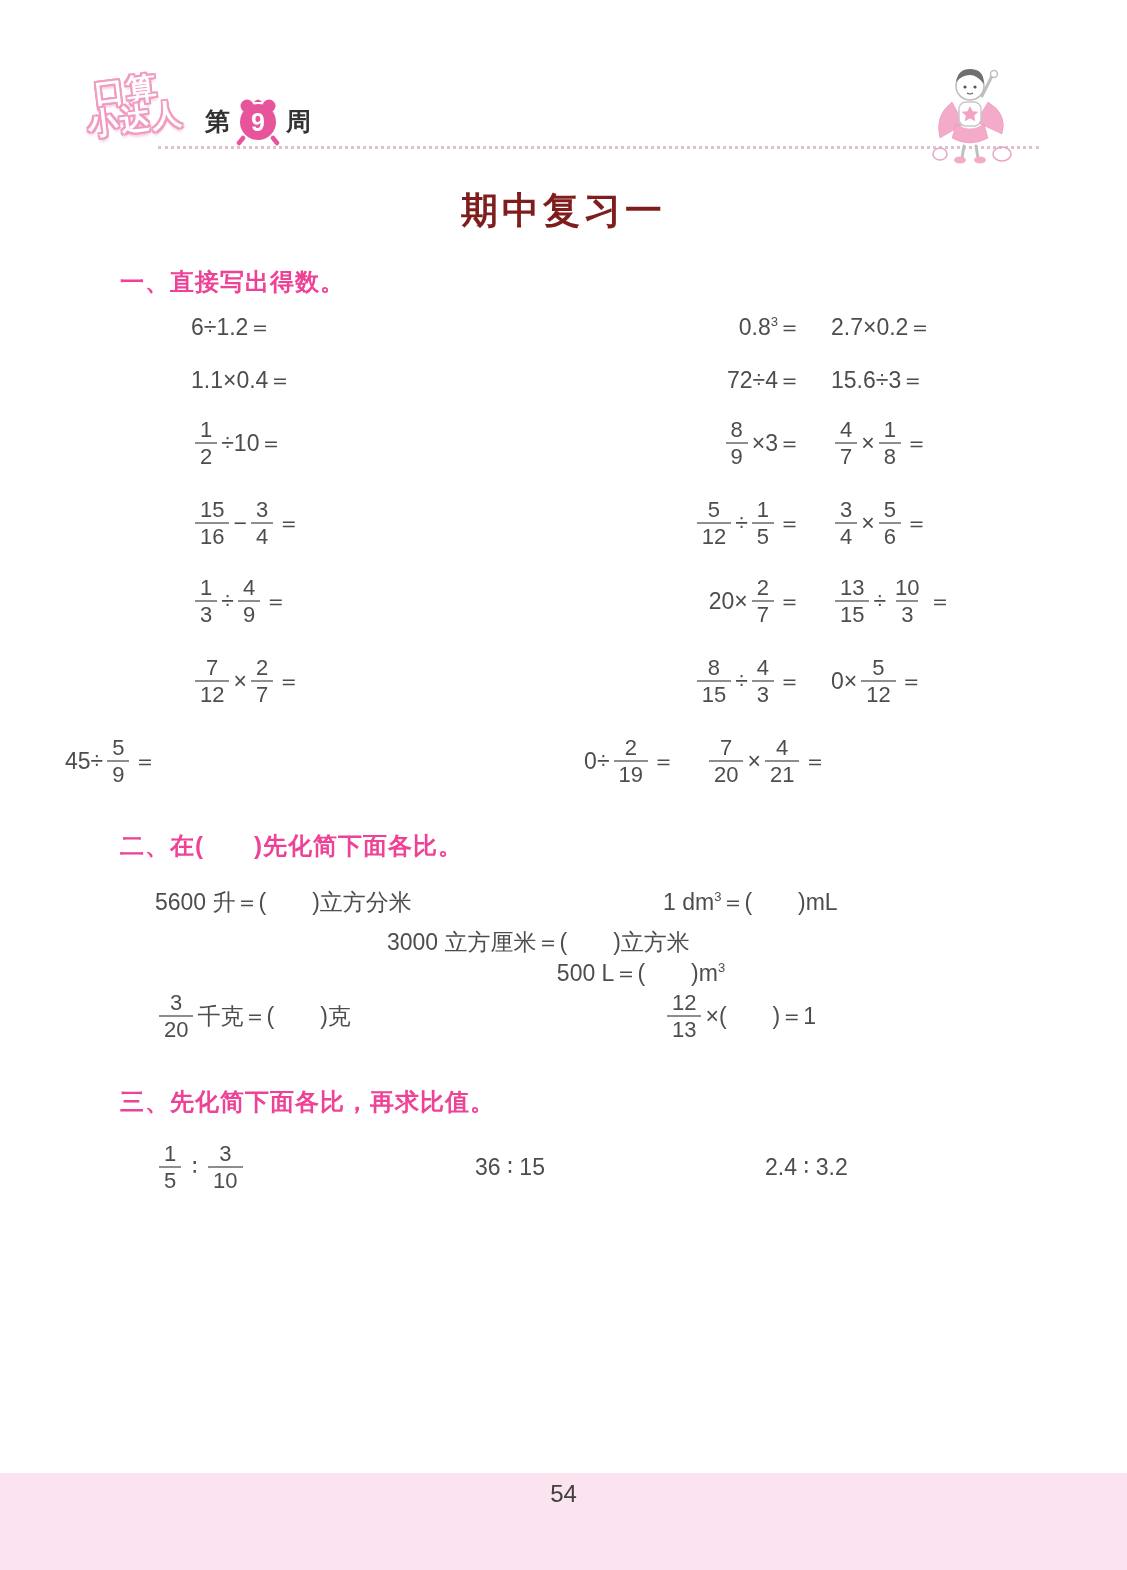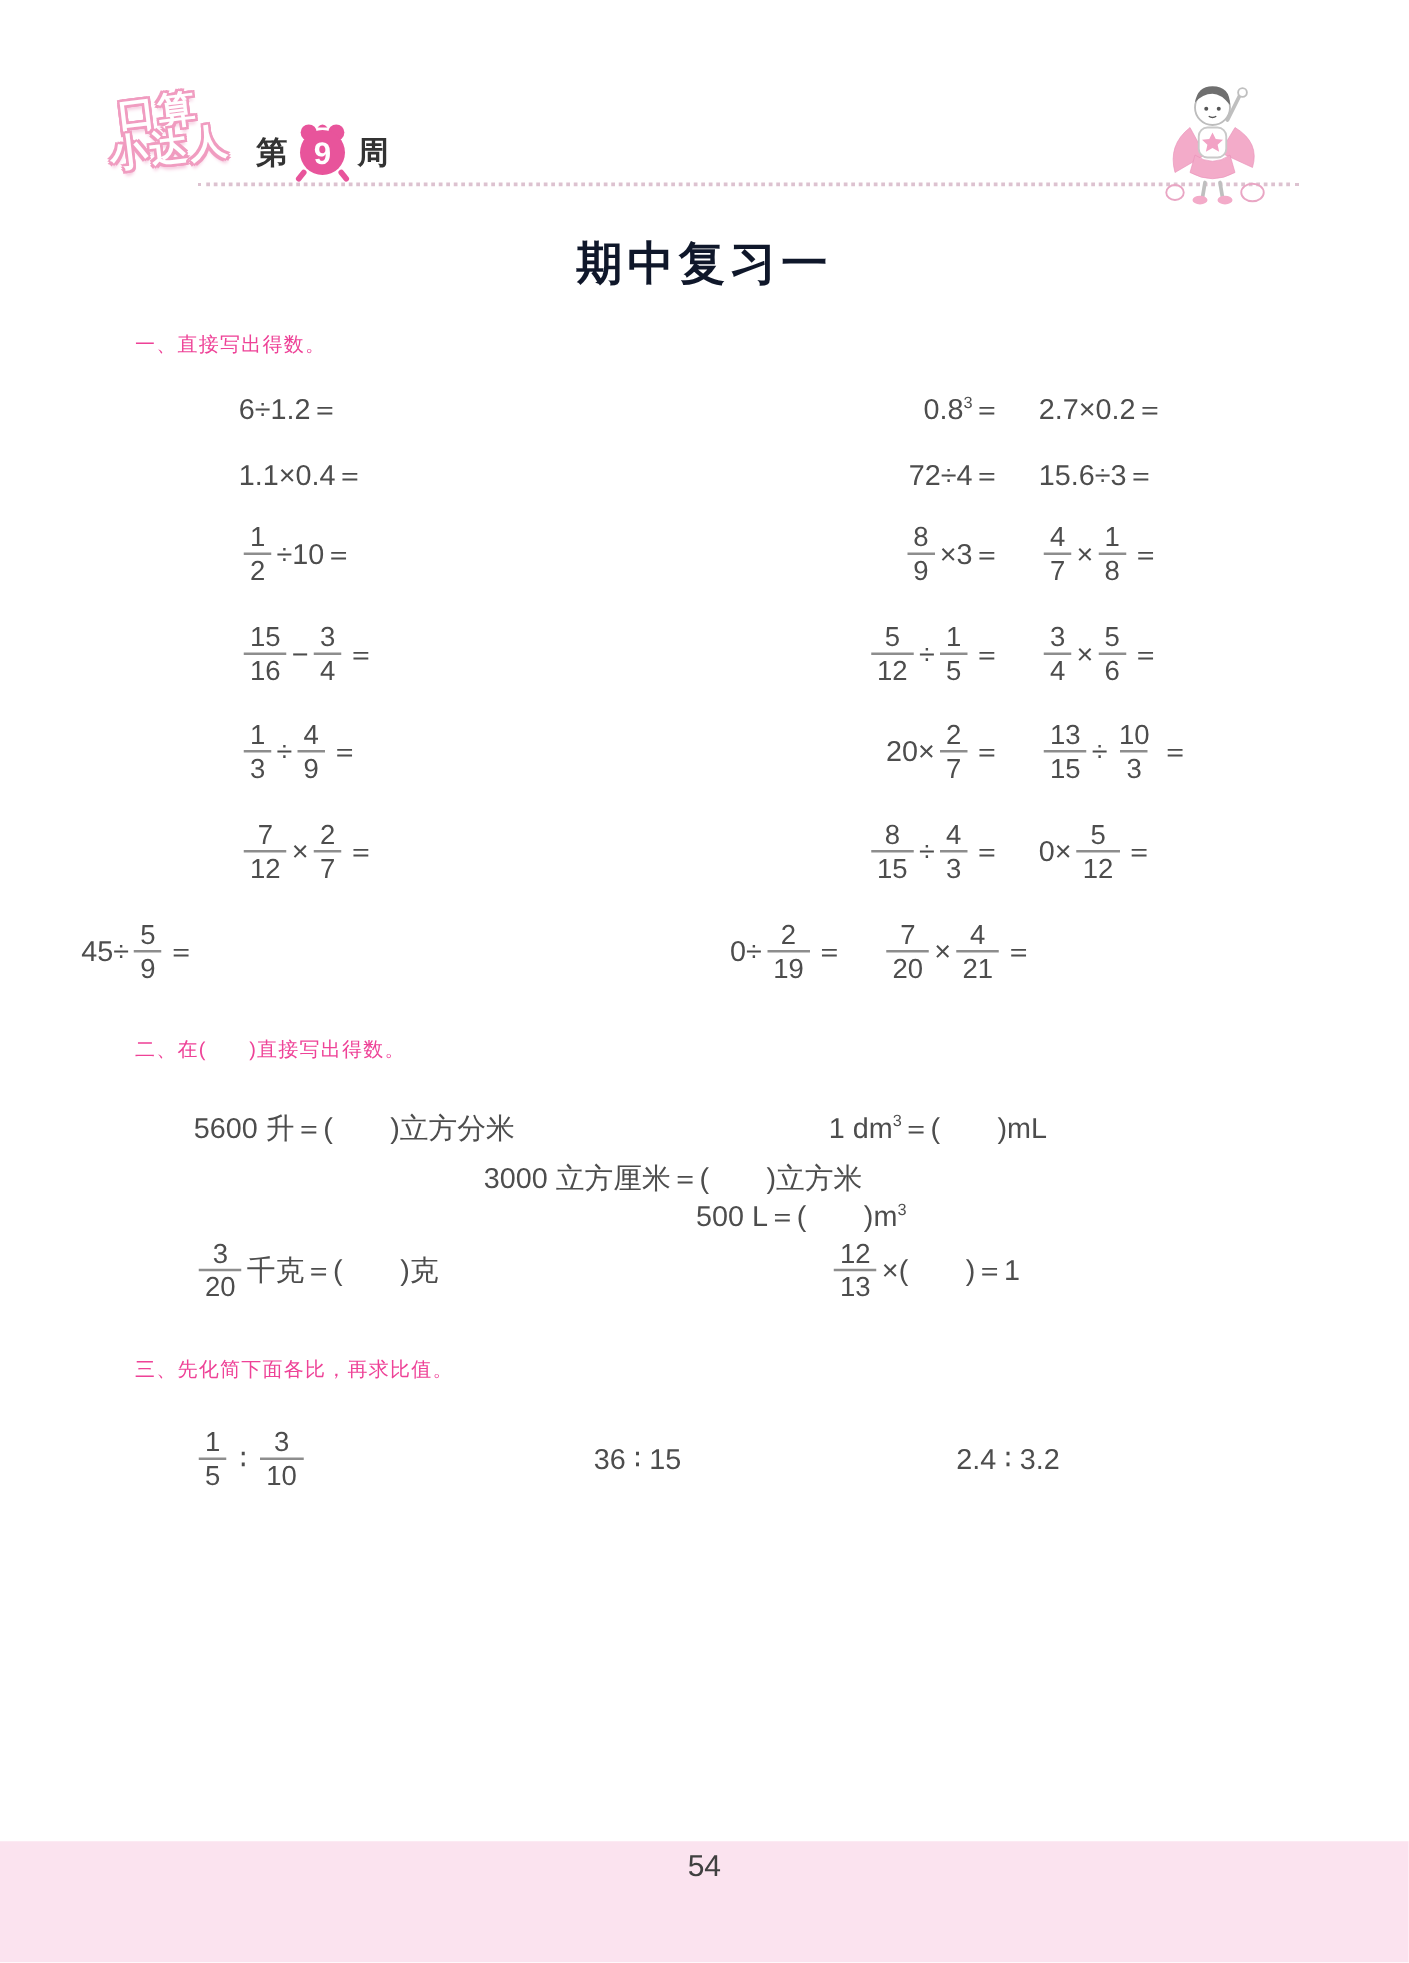--- a/index.html
+++ b/index.html
@@ -24,26 +24,26 @@
   .clock-badge { margin:0 4px; }
   .dotted-sep {
     position:absolute; left:158px; right:88px; top:146px; height:0;
     border-top:3px dotted #ddc2d0;
   }
   .mascot { position:absolute; left:918px; top:62px; }
 
   
   .page-title {
     position:absolute; left:0; right:0; top:186px; text-align:center;
-    font-size:37px; font-weight:800; color:#0f172a; letter-spacing:4px;
+    font-size:37px; font-weight:800; color:#7f1d1d; letter-spacing:4px;
   }
 
   
   .sec-heading {
-    position:absolute; left:108px; font-size:16px; font-weight:400;
+    position:absolute; left:120px; font-size:24px; font-weight:700;
     color:#ee4297; letter-spacing:1px; white-space:pre;
   }
   .h1 { top:266px; } .h2 { top:830px; } .h3 { top:1086px; }
 
   
   .prow { position:absolute; left:0; right:0; display:flex; align-items:center; padding-left:155px; }
   .prow .c1 { width:320px;margin-left:36px; } .prow .c2 { width:290px;justify-content:flex-end; } .prow .c3 { flex:1;margin-left:30px; }
   .r1 { top:302px; height:50px; } .r2 { top:355px; height:50px; }
   .r3 { top:404px; height:78px; } .r4 { top:484px; height:78px; }
   .r5 { top:562px; height:78px; } .r6 { top:642px; height:78px; }
@@ -151,21 +151,21 @@
     <span class="mexp c1"><span class="frac"><span class="num">7</span><span class="den">12</span></span>×<span class="frac"><span class="num">2</span><span class="den">7</span></span>＝</span>
     <span class="mexp c2"><span class="frac"><span class="num">8</span><span class="den">15</span></span>÷<span class="frac"><span class="num">4</span><span class="den">3</span></span>＝</span>
     <span class="mexp c3">0×<span class="frac"><span class="num">5</span><span class="den">12</span></span>＝</span>
   </div>
   <div class="prow r7">
     <span class="mexp c1">45÷<span class="frac"><span class="num">5</span><span class="den">9</span></span>＝</span>
     <span class="mexp c2">0÷<span class="frac"><span class="num">2</span><span class="den">19</span></span>＝</span>
     <span class="mexp c3"><span class="frac"><span class="num">7</span><span class="den">20</span></span>×<span class="frac"><span class="num">4</span><span class="den">21</span></span>＝</span>
   </div>
 
-  <div class="sec-heading h2">二、在(　　)直接写出得数。</div>
+  <div class="sec-heading h2">二、在(　　)先化简下面各比。</div>
 
   <div class="s2row s2r1">
     <span class="mexp cl">5600 升＝(　　)立方分米</span>
     <span class="mexp cr">1 dm<sup>3</sup>＝(　　)mL</span>
   </div>
   <div class="s2row s2r2">
     <span class="mexp cl">3000 立方厘米＝(　　)立方米</span>
     <span class="mexp cr">500 L＝(　　)m<sup>3</sup></span>
   </div>
   <div class="s2row s2r3">

